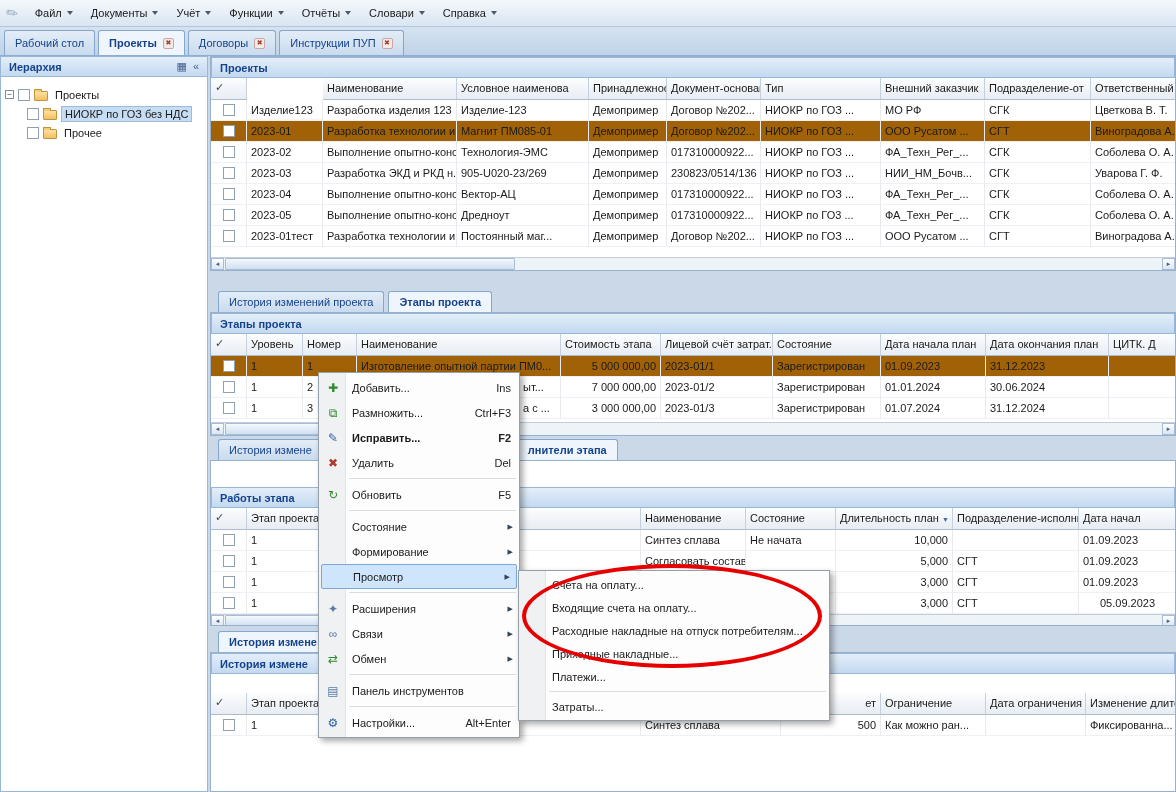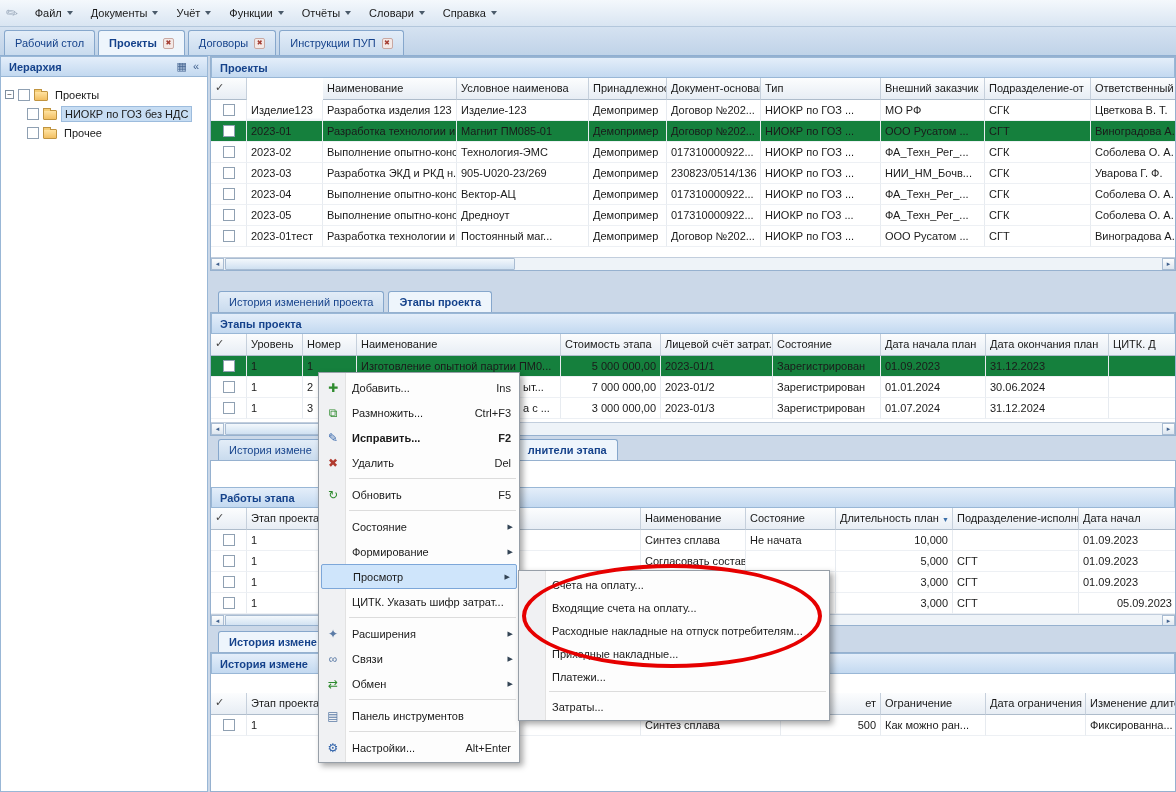--- a/index.html
+++ b/index.html
@@ -50,21 +50,21 @@
 
 
 .grid{overflow:hidden;flex:0 0 auto}
 .grid-header{display:flex;height:22px}
 .hcell{background:linear-gradient(#fcfdfe,#e7edf4);border-right:1px solid #c6d0dc;border-bottom:1px solid #aebccb;padding:4px 4px 0 4px;white-space:pre;overflow:hidden;flex:0 0 auto}
 .hcell.check-col{text-align:center;color:#444;padding-top:3px}
 .sort-arrow{font-size:7px;color:#3a6ea8;margin-left:3px}
 .grid-row{display:flex;height:21px}
 .cell{border-right:1px solid #e7ebf0;border-bottom:1px solid #edf0f4;padding:4px 4px 0 4px;white-space:pre;overflow:hidden;flex:0 0 auto}
 .cell.check-col{display:flex;align-items:center;justify-content:center;padding:0}
-.grid-row.selected .cell{background:#15803d}
+.grid-row.selected .cell{background:#a16207}
 
 
 .hscroll{flex:0 0 13px;height:13px;background:#eef3f8;border-top:1px solid #c2cedd;position:relative}
 .sb-btn{position:absolute;top:0;width:13px;height:12px;background:linear-gradient(#fdfefe,#dde6f0);border:1px solid #a9bcd2;font-size:7px;line-height:10px;text-align:center;color:#41618e}
 .sb-btn.left{left:0}
 .sb-btn.right{right:0}
 .sb-thumb{position:absolute;top:0;left:14px;height:12px;background:linear-gradient(#f3f8fc,#cfe0f1);border:1px solid #a9bcd2;border-radius:1px}
 
 
 .ctx{position:absolute;background:#fdfdfd;border:1px solid #979fa8;box-shadow:3px 3px 6px rgba(0,0,0,.35);padding:2px 0}
@@ -407,21 +407,21 @@
           <div class="cell" style="width: 98px; text-align: left;">01.09.2023</div>
         </div>
         <div class="grid-row">
           <div class="cell check-col" style="width: 36px;"><span class="cbx"></span></div>
           <div class="cell" style="width: 104px; text-align: left;">1</div>
           <div class="cell" style="width: 290px; text-align: left;"></div>
           <div class="cell" style="width: 105px; text-align: left;"></div>
           <div class="cell" style="width: 90px; text-align: left;"></div>
           <div class="cell" style="width: 117px; text-align: right;">3,000</div>
           <div class="cell" style="width: 126px; text-align: left;">СГТ</div>
-          <div class="cell" style="width: 98px; text-align: right;">05.09.2023</div>
+          <div class="cell" style="width: 98px; text-align: center;">05.09.2023</div>
         </div>
       </div>
     <div class="hscroll">
       <span class="sb-btn left">◂</span>
       <span class="sb-thumb" style="width:140px"></span>
       <span class="sb-btn right">▸</span>
     </div>
   </div>
 </div>
 
@@ -495,23 +495,20 @@
       <span class="ctx-arrow">▶</span>
     </div>
     <div class="ctx-item">
       <span class="ctx-label">Формирование</span>
       <span class="ctx-arrow">▶</span>
     </div>
     <div class="ctx-item hl">
       <span class="ctx-label">Просмотр</span>
       <span class="ctx-arrow">▶</span>
     </div>
-    <div class="ctx-item">
-      <span class="ctx-label">ЦИТК. Указать шифр затрат...</span>
-    </div>
     <div class="ctx-sep"></div>
     <div class="ctx-item">
       <span class="ctx-icon" style="color: rgb(91, 123, 166);">✦</span>
       <span class="ctx-label">Расширения</span>
       <span class="ctx-arrow">▶</span>
     </div>
     <div class="ctx-item">
       <span class="ctx-icon" style="color: rgb(91, 123, 166);">∞</span>
       <span class="ctx-label">Связи</span>
       <span class="ctx-arrow">▶</span>

